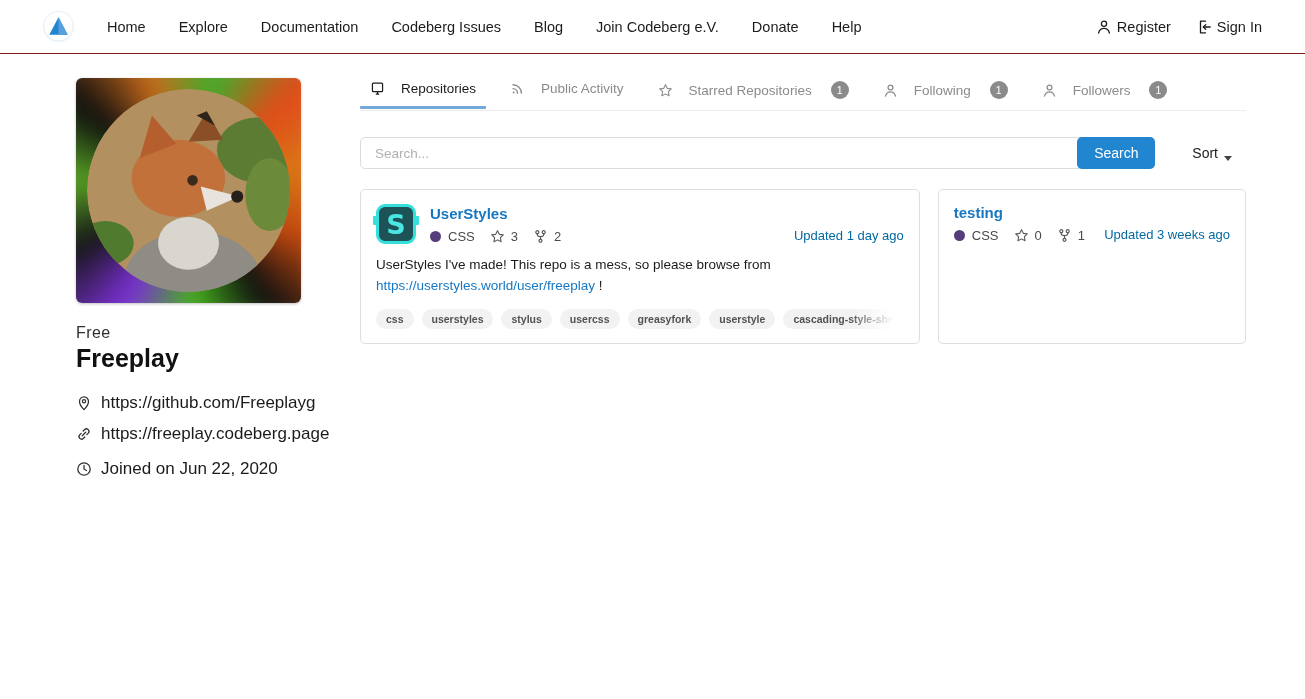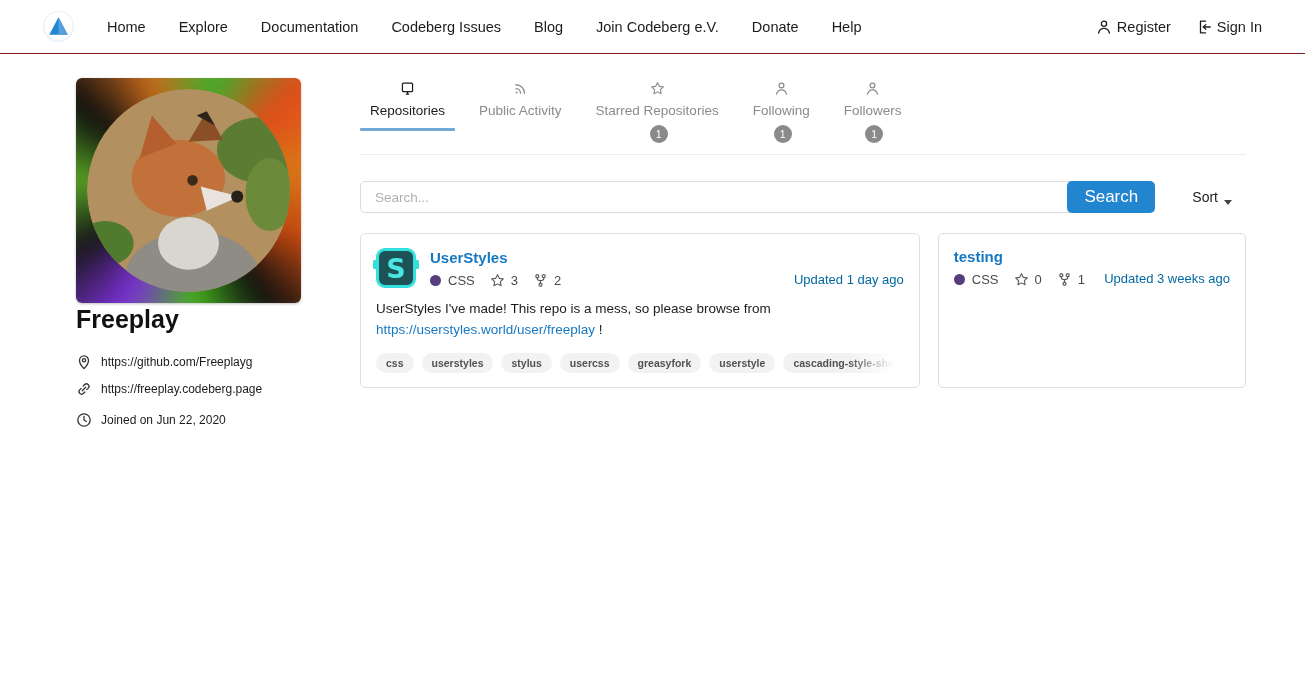--- a/index.html
+++ b/index.html
@@ -38,30 +38,30 @@
     content:''; position:absolute; inset:-18px; filter:blur(10px);
     background:conic-gradient(from 210deg at 50% 50%,
       #7b2fd6, #151515, #58a323, #0e0e0e, #c96a1b, #3fae2a, #e04b1a,
       #d97716, #c4490f, #101010, #46b31c, #7b2fd6);
   }
   .avatar-photo { position:absolute; inset:11px; border-radius:50%; overflow:hidden; }
   .avatar-photo svg { display:block; width:100%; height:100%; }
   .profile-fullname { margin-top:21px; font-size:16px; color:#303030; letter-spacing:.4px; }
   .profile-username { margin-top:2px; font-size:25px; font-weight:bold; color:#111; }
   .meta-list { margin-top:20px; display:flex; flex-direction:column; gap:11px; }
-  .meta-item { display:flex; align-items:center; gap:9px; font-size:12px; color:#1b1b1b; }
+  .meta-item { display:flex; align-items:center; gap:9px; font-size:17px; color:#1b1b1b; }
   .meta-item svg { width:16px; height:16px; flex:none; color:#333; }
   .profile-bio { margin-top:19px; font-size:14px; line-height:1.5; color:#1b1b1b; }
   .joined-row { margin-top:15px; }
 
   
   .tabs { display:flex; align-items:flex-start; gap:14px; border-bottom:1px solid #ececec; }
   .tab {
-    display:flex; align-items:center; gap:7px;
-    padding:3px 10px 11px; font-size:13.5px; color:#8b8b8b; position:relative; white-space:nowrap;flex-direction:column;
+    display:flex; align-items:center; gap:16px;
+    padding:3px 10px 11px; font-size:13.5px; color:#8b8b8b; position:relative; white-space:nowrap;
   }
   .tab svg { width:15px; height:15px; }
   .tab.active { color:#1b1b1b; }
   .tab.active::after {
     content:''; position:absolute; left:0; right:0; bottom:-2px; height:3px;
     background:#72a9d8; border-radius:1px;
   }
   .badge {
     background:#8a8a8a; color:#fff; border-radius:50%;
     width:18px; height:18px; display:flex; align-items:center; justify-content:center;
@@ -70,23 +70,23 @@
 
   
   .search-row { display:flex; align-items:center; margin-top:26px; }
   .search-box { flex:1; position:relative; }
   .search-input {
     width:100%; height:32px; border:1px solid #dcdcdc; border-radius:5px;
     padding:0 92px 0 14px; font-size:13.5px; font-family:inherit; color:#1b1b1b; outline:none;
   }
   .search-input::placeholder { color:#b0b0b0; }
   .search-btn {
-    position:absolute; right:0; top:0; height:32px; width:88px;
+    position:absolute; right:0; top:0; height:32px; width:78px;
     background:#2185d0; color:#fff; border:none; border-radius:5px;
-    font-size:17px; font-family:inherit; cursor:pointer;
+    font-size:14px; font-family:inherit; cursor:pointer;
   }
   .sort {
     margin-left:37px; margin-right:14px; display:flex; align-items:flex-end; gap:6px;
     font-size:14px; color:#1b1b1b; cursor:pointer;
   }
   .caret-down {
     width:0; height:0; border-left:4px solid transparent; border-right:4px solid transparent;
     border-top:5px solid #444; margin-top:2px;
   }
 
@@ -184,20 +184,21 @@
           <ellipse cx="45" cy="44" rx="23" ry="19" fill="#c2713a"></ellipse>
           <path d="M26 34 L32 13 L44 27 Z" fill="#b55f2e"></path>
           <path d="M50 26 L59 11 L67 25 Z" fill="#8a4f26"></path>
           <path d="M54 13 L59 11 L63 18 Z" fill="#2e241b"></path>
           <path d="M56 48 L75 53 L59 60 Z" fill="#e8e3dc"></path>
           <circle cx="74" cy="53" r="3" fill="#26201a"></circle>
           <circle cx="52" cy="45" r="2.6" fill="#3a2a1a"></circle>
         </svg>
       </div>
     </div>
+    <div class="profile-fullname">Free</div>
     <div class="profile-username">Freeplay</div>
 
     <div class="meta-list">
       <div class="meta-item">
         <svg viewBox="0 0 16 16" fill="none" stroke="currentColor" stroke-width="1.3" stroke-linejoin="round">
           <path d="M8 14.6S3.5 9.9 3.5 6.4a4.5 4.5 0 0 1 9 0c0 3.5-4.5 8.2-4.5 8.2z"></path>
           <circle cx="8" cy="6.3" r="1.6"></circle>
         </svg>
         <span>https://github.com/Freeplayg</span>
       </div>

